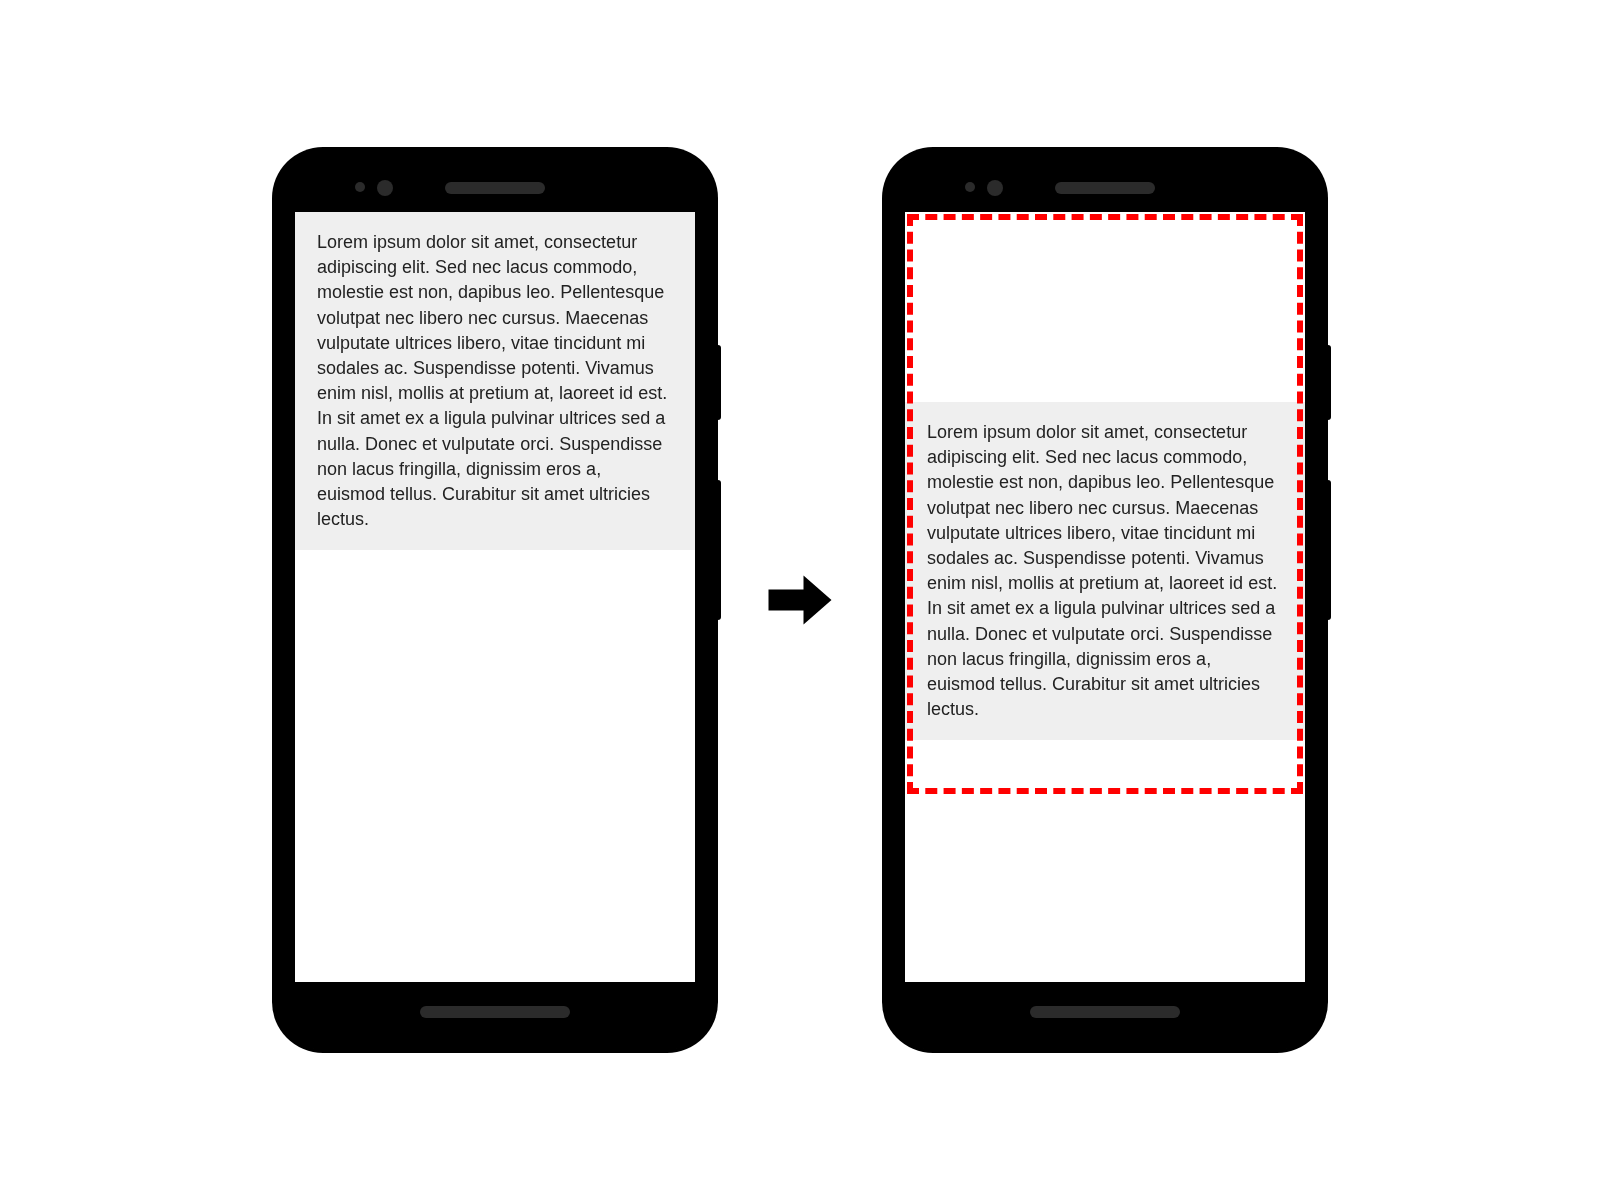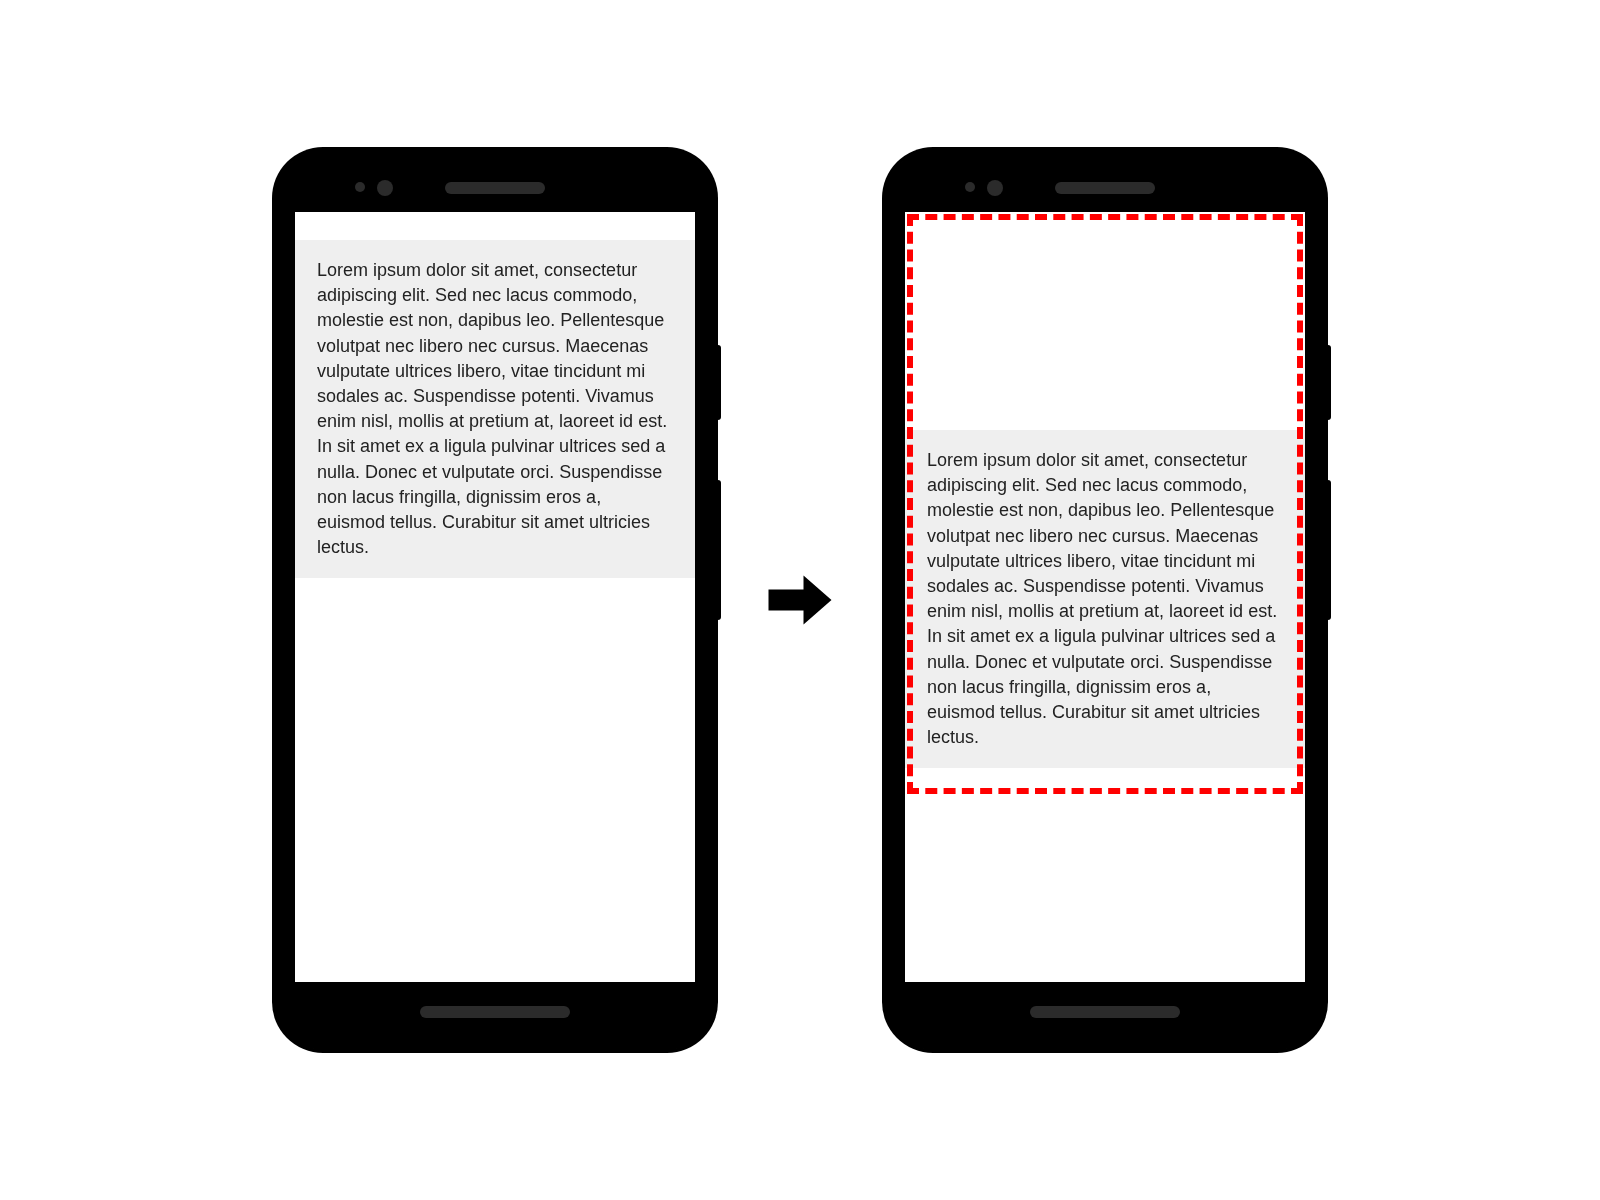--- a/index.html
+++ b/index.html
@@ -116,21 +116,20 @@
       background: #000;
       border-radius: 0 3px 3px 0;
     }
     
     .text-block {
       background: #efefef;
       padding: 18px 22px;
       font-size: 18px;
       line-height: 1.4;
       color: #222;
-      margin-top: 28px;
     }
     
     .text-block-top {
       position: absolute;
       top: 0;
       left: 0;
       right: 0;
     }
     
     .text-block-offset {

